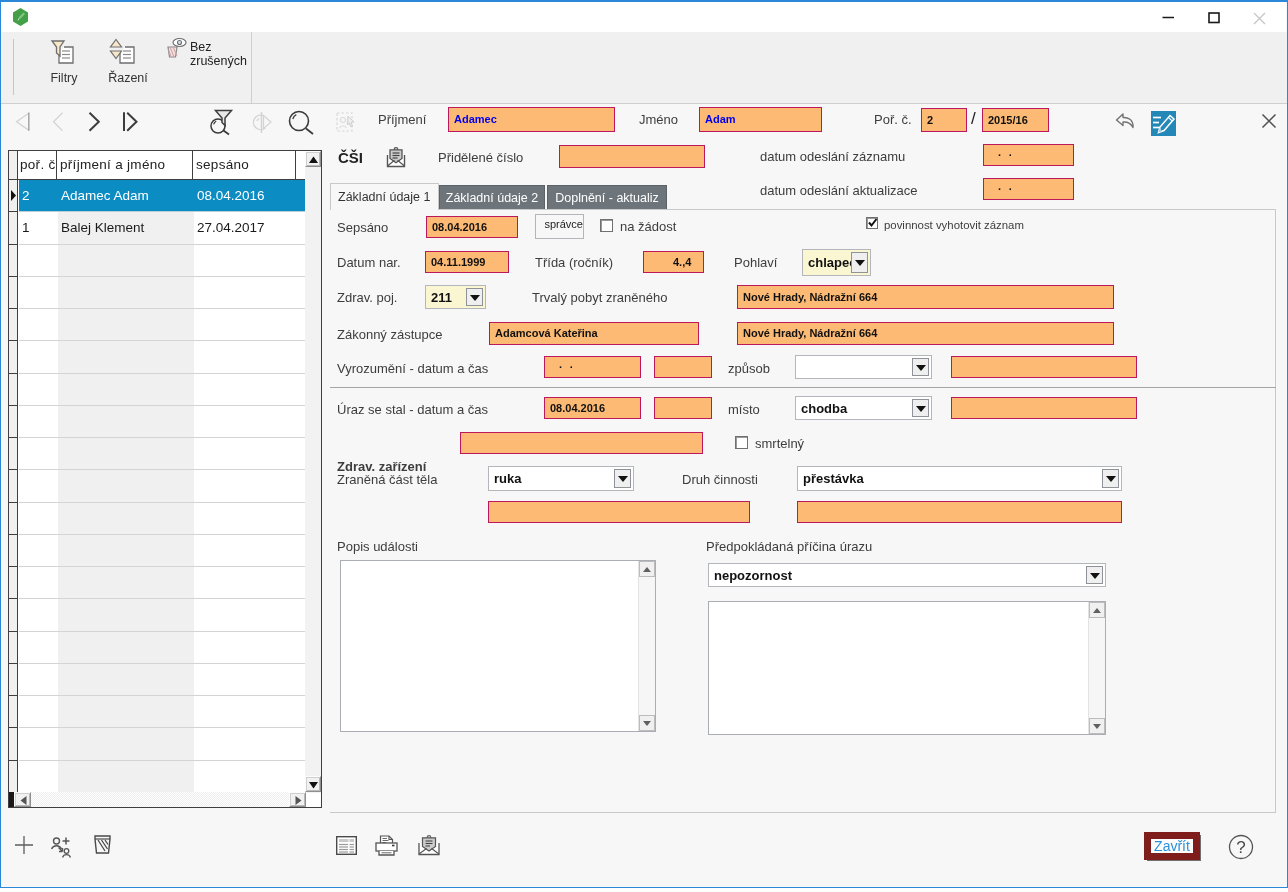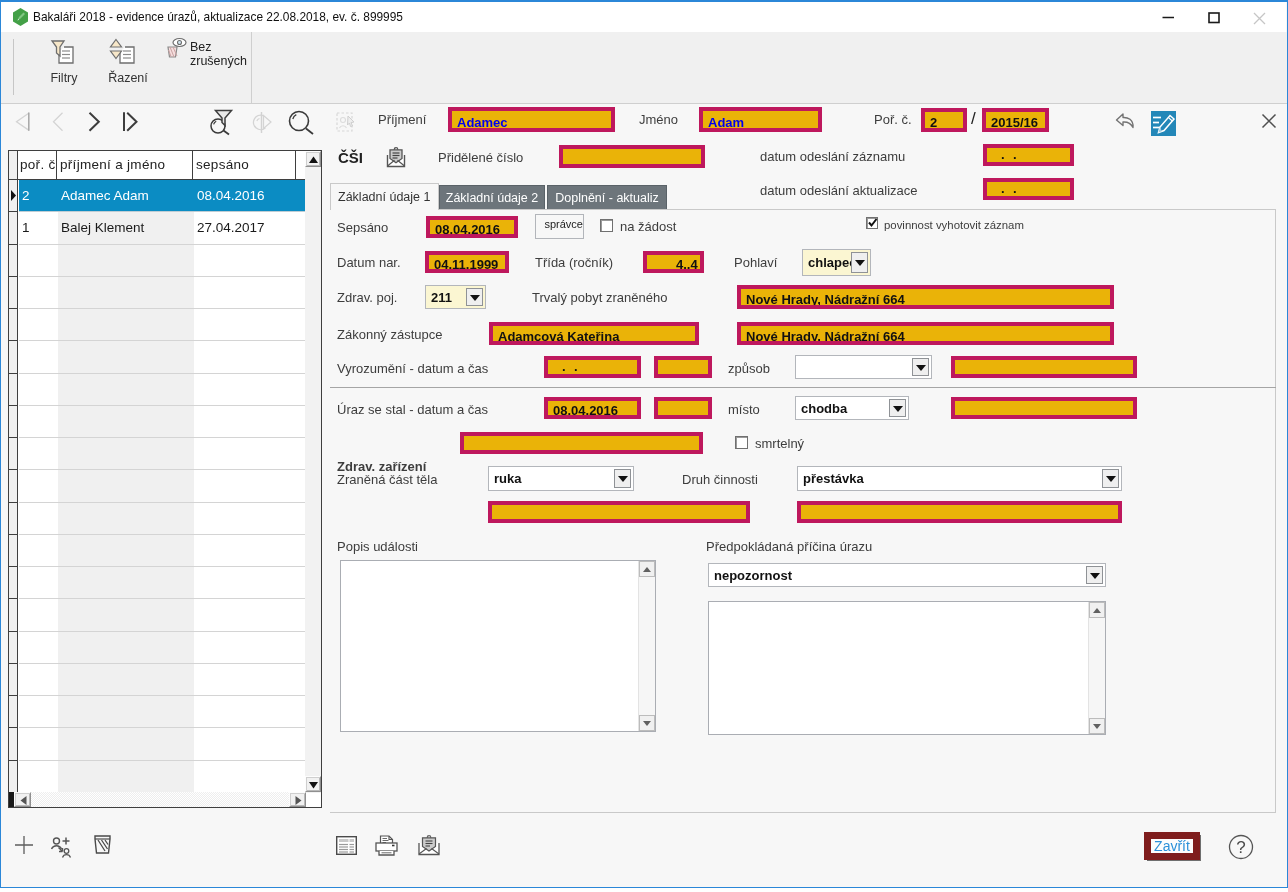--- a/index.html
+++ b/index.html
@@ -1,20 +1,20 @@
 <!DOCTYPE html>
 <html><head><meta charset="utf-8">
 <style>
 * { margin:0; padding:0; box-sizing:border-box; }
 html,body { width:1288px; height:892px; background:#fff; font-family:"Liberation Sans", sans-serif; overflow:hidden; }
 #win { position:absolute; left:0; top:0; width:1288px; height:888px; background:#f7f7f7; }
 #winborder { position:absolute; left:0; top:0; width:1288px; height:888px; border:1px solid #2b87d8; z-index:99; pointer-events:none; }
 .abs { position:absolute; }
 .lbl { position:absolute; font-size:13px; color:#3d3d3d; white-space:nowrap; }
-.inp { position:absolute; background:#eab308; border:4px solid #be185d; font-size:13px; color:#111; font-weight:600; line-height:20px; padding-left:5px; white-space:nowrap; overflow:hidden; }
+.inp { position:absolute; background:#fdba74; border:1px solid #be185d; font-size:11px; color:#111; font-weight:600; line-height:20px; padding-left:5px; white-space:nowrap; overflow:hidden; }
 .combo { position:absolute; background:#fff; border:1px solid #b3b6bb; }
 .combo .cval { position:absolute; left:5px; top:0; bottom:0; right:18px; font-size:13px; font-weight:600; color:#111; display:flex; align-items:center; white-space:nowrap; overflow:hidden; }
 .combo .cbtn { position:absolute; right:2px; top:2px; bottom:2px; width:17px; background:#efefef; border:1px solid #8f9296; }
 .combo .cbtn:after { content:""; position:absolute; left:50%; top:50%; margin-left:-5px; margin-top:-2.5px; border-left:5px solid transparent; border-right:5px solid transparent; border-top:6px solid #111; }
 .chk { position:absolute; width:13px; height:13px; background:#fff; border:1px solid #707070; box-shadow:inset 1px 1px 0 #9a9a9a; }
 .ta { position:absolute; background:#fff; border:1px solid #aaadb3; }
 .sb { position:absolute; right:0px; top:0px; bottom:0px; width:17px; background:#f6f6f6; border-left:1px solid #e3e3e3; }
 .sbb { position:absolute; left:0px; right:0px; height:16px; background:#f0f0f0; border:1px solid #bcbcbc; }
 .sbb.up { top:0; }
 .sbb.dn { bottom:0; }
@@ -66,21 +66,20 @@
 <div id="win">
   <div id="winborder"></div>
   <div class="abs" style="left:0;top:1px;width:1288px;height:1px;background:#2b87d8;z-index:99;"></div>
 
   <div id="titlebar">
     <svg class="abs" style="left:12px;top:8px" width="17" height="18" viewBox="0 0 17 18">
       <path d="M8.5 0 L16 4.5 V13.5 L8.5 18 L1 13.5 V4.5 Z" fill="#43a047"></path>
       <path d="M5.5 12.5 L7 9 L11.5 4.5 L13 6 L8.5 10.5 L5.5 12.5 Z" fill="#81c784"></path>
       <path d="M5.5 12.5 L6.2 10.9 L7.1 11.8 Z" fill="#e8f5e9"></path>
     </svg>
-    <div id="title-text">Bakaláři 2018 - evidence úrazů, aktualizace 22.08.2018, ev. č. 899995</div>
     <svg class="abs" style="left:1162px;top:11px" width="13" height="13" viewBox="0 0 13 13">
         <line x1="0.5" y1="6.5" x2="12" y2="6.5" stroke="#1a1a1a" stroke-width="1.5"></line>
       </svg>
     <svg class="abs" style="left:1208px;top:12px" width="12" height="12" viewBox="0 0 12 12">
         <rect x="1" y="1" width="10" height="9.5" fill="none" stroke="#1a1a1a" stroke-width="1.6"></rect>
       </svg>
     <svg class="abs" style="left:1253px;top:12px" width="13" height="13" viewBox="0 0 13 13">
         <path d="M1 1 L12 12 M12 1 L1 12" stroke="#c6c6c6" stroke-width="1.3"></path>
       </svg>
   </div>
@@ -252,21 +251,21 @@
   <div class="combo" style="left:795px;top:355px;width:137px;height:24px;">
     <div class="cval"></div>
     <div class="cbtn"></div>
   </div>
   <div class="inp" style="left:951px;top:356px;width:186px;height:22px;"></div>
 
   <div class="lbl" style="left:337px;top:402px;">Úraz se stal - datum a čas</div>
   <div class="inp" style="left:544px;top:397px;width:97px;height:22px;line-height:20px;">08.04.2016</div>
   <div class="inp" style="left:654px;top:397px;width:58px;height:22px;"></div>
   <div class="lbl" style="left:728px;top:402px;">místo</div>
-  <div class="combo" style="left:795px;top:396px;width:114px;height:24px;">
+  <div class="combo" style="left:795px;top:396px;width:137px;height:24px;">
     <div class="cval">chodba</div>
     <div class="cbtn"></div>
   </div>
   <div class="inp" style="left:951px;top:397px;width:186px;height:22px;"></div>
 
   <div class="lbl" style="left:337px;top:459px;font-weight:bold;">Zdrav. zařízení</div>
   <div class="inp" style="left:460px;top:432px;width:243px;height:22px;"></div>
   <div class="chk" style="left:735px;top:436px;"></div>
   <div class="lbl" style="left:755px;top:436px;">smrtelný</div>
 

